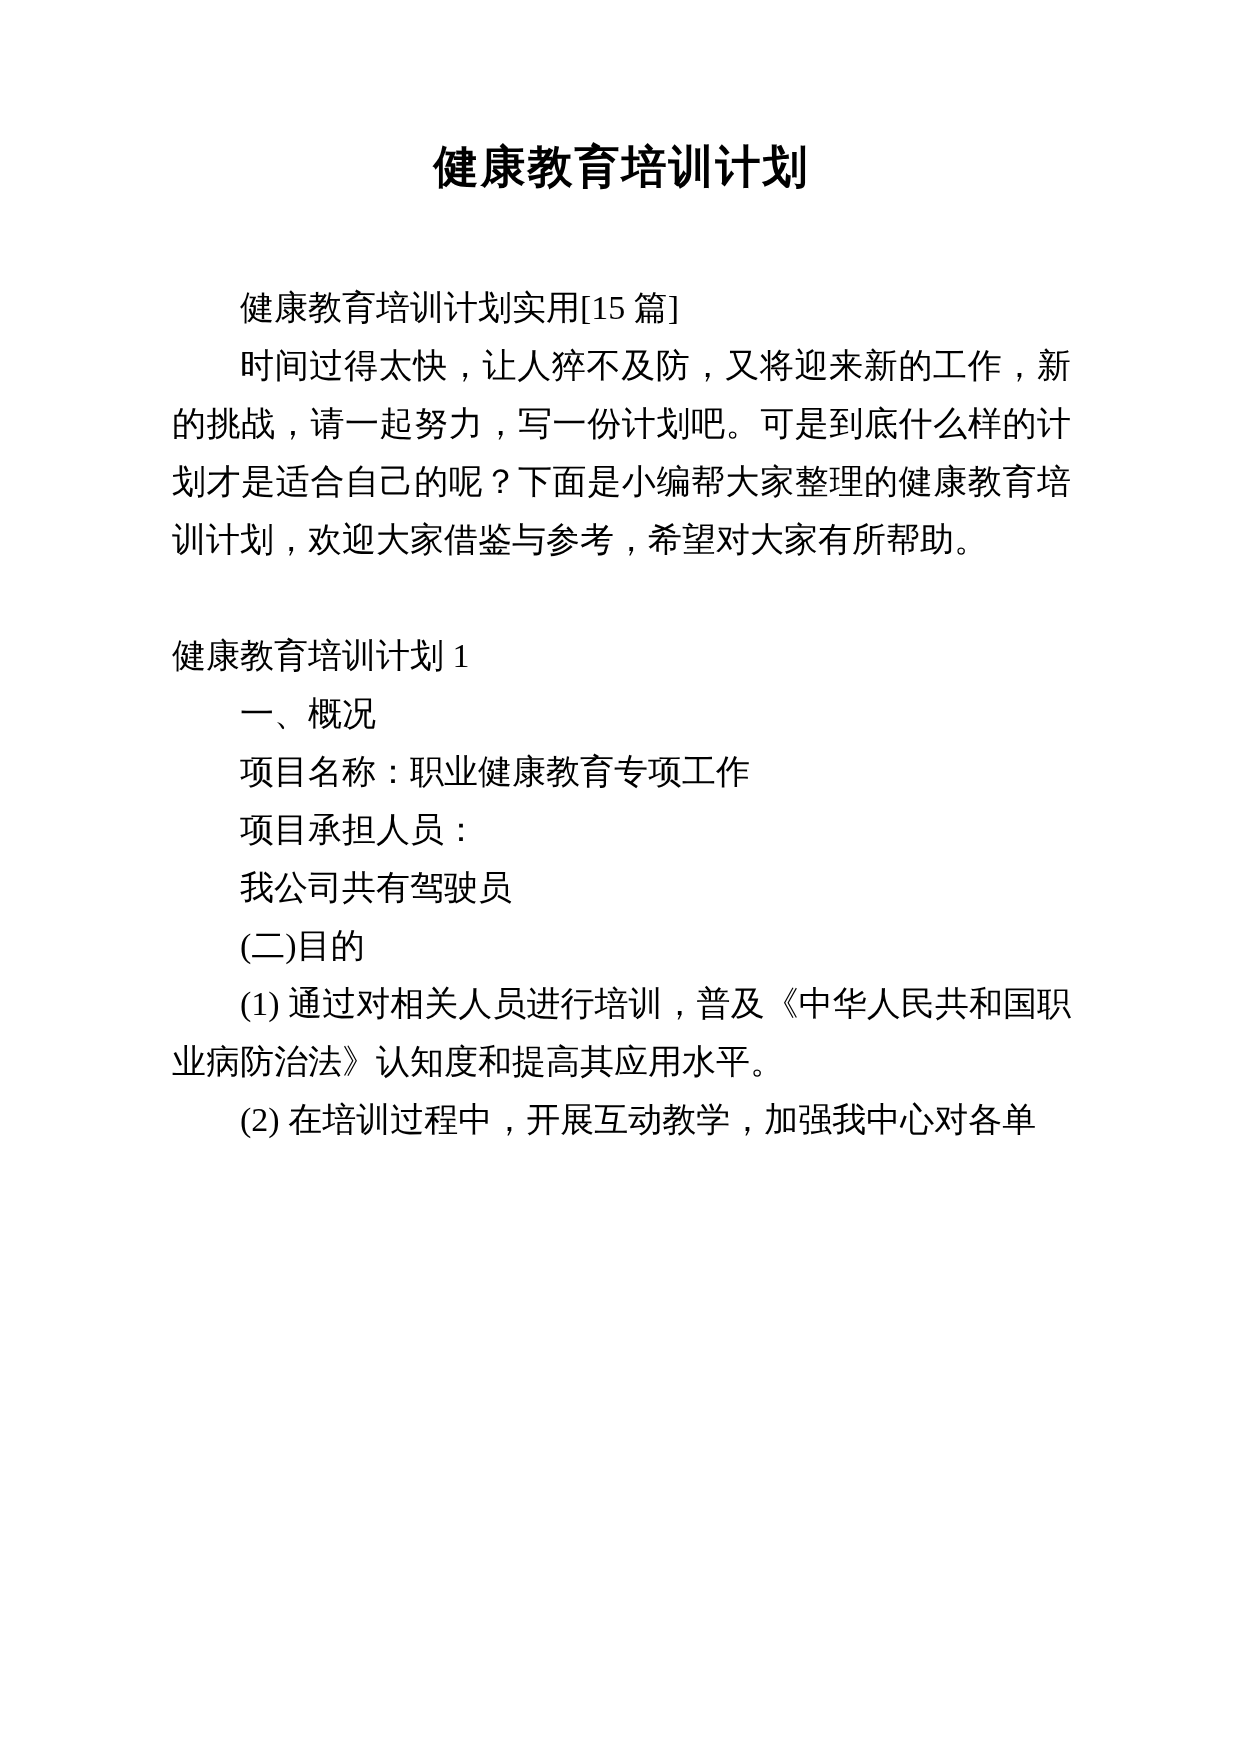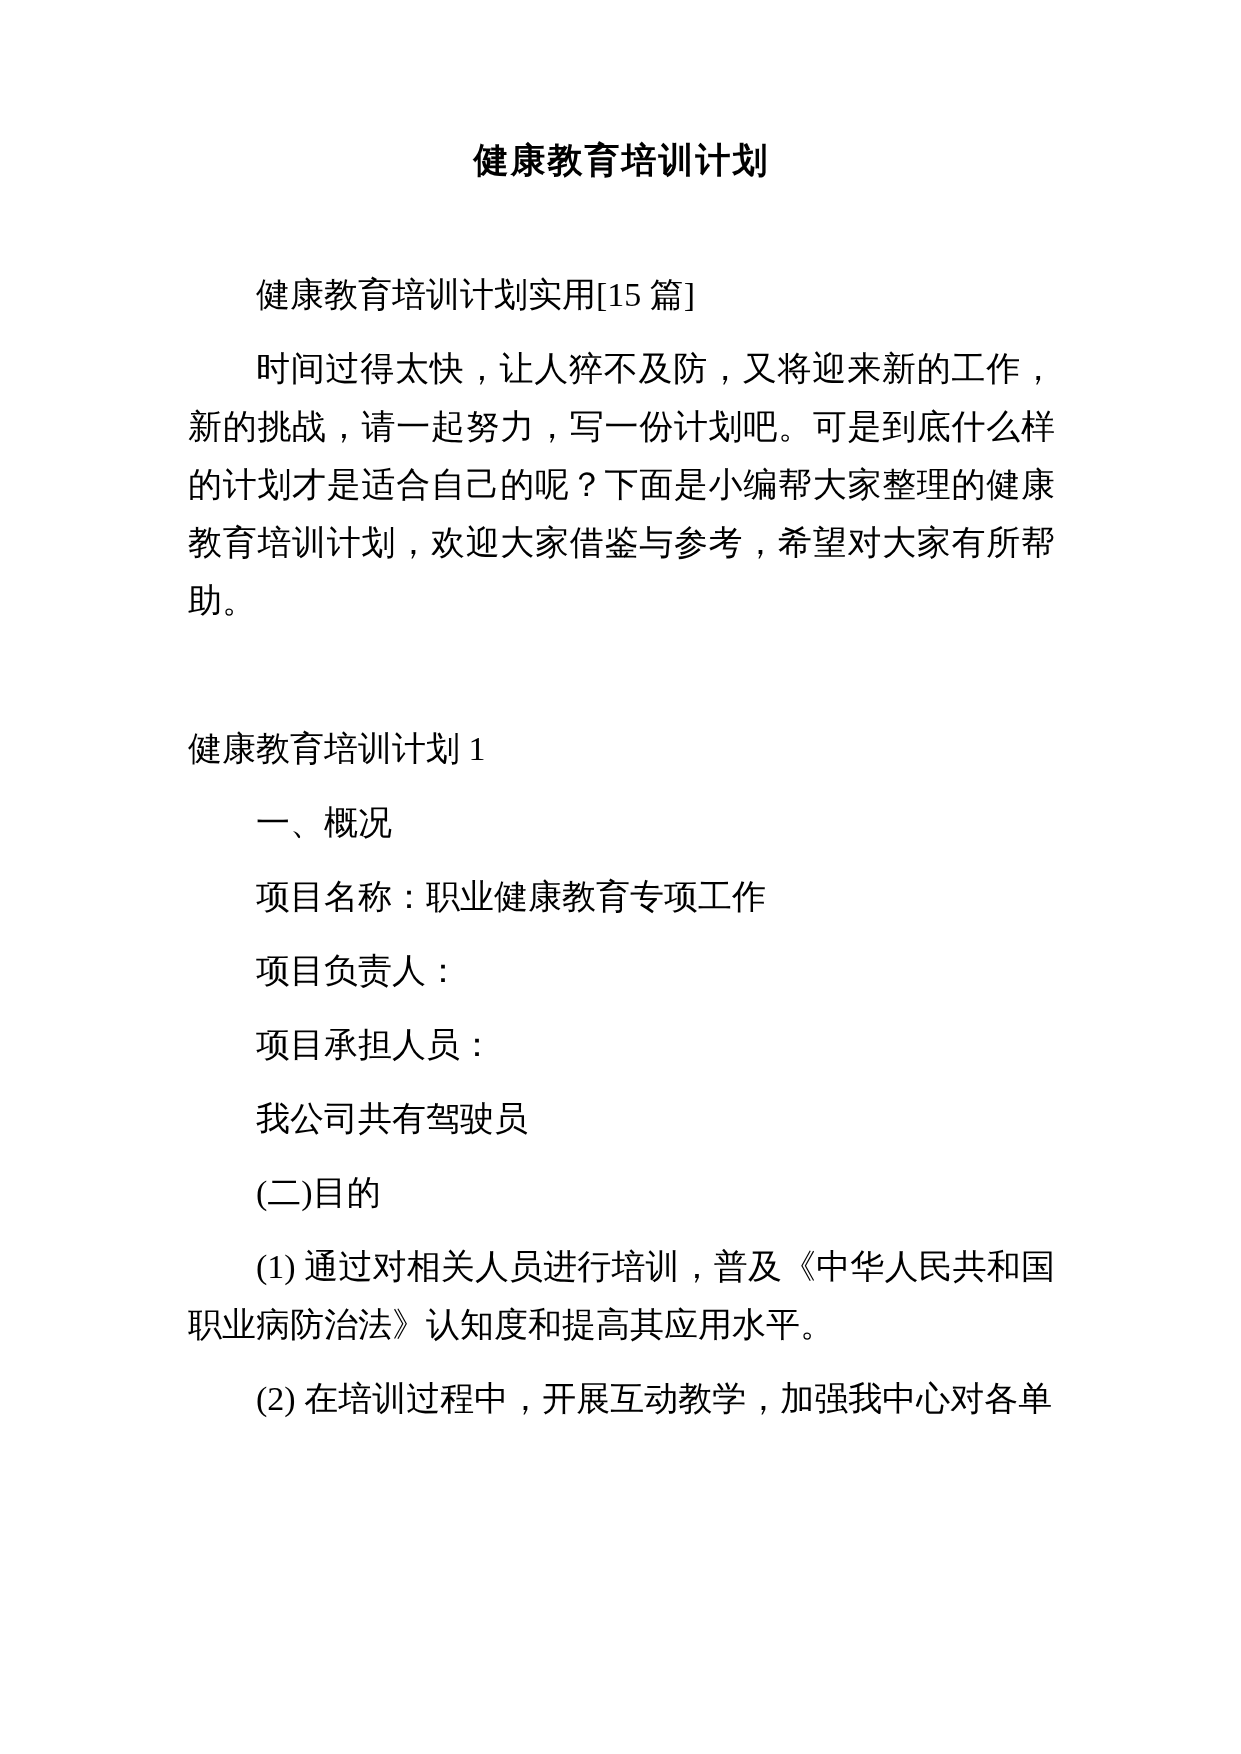--- a/index.html
+++ b/index.html
@@ -13,33 +13,33 @@
     height: 1754px;
     background: #ffffff;
     box-sizing: border-box;
     padding: 138px 170px 0 172px;
     overflow: hidden;
     font-family: "Liberation Serif", "DejaVu Serif", serif;
     color: #000000;
   }
   .doc-title {
     margin: 0 0 82px 0;
-    font-size: 35px;
+    font-size: 45px;
     font-weight: 700;
     text-align: center;
     letter-spacing: 2px;
     line-height: 1.3;
     color: #000000;
     font-family: "Liberation Serif", "DejaVu Serif", serif;
   }
   .doc-body {
     width: 100%;
   }
   .para {
-    margin: 16px;
+    margin: 0;
     font-size: 34px;
     line-height: 58px;
     font-weight: 400;
     text-align: justify;
     color: #000000;
     word-break: break-all;
   }
   .para.indent {
     text-indent: 2em;
   }
@@ -52,20 +52,19 @@
 
 <div class="doc-page">
   <h1 class="doc-title">健康教育培训计划</h1>
   <div class="doc-body" id="doc-body">
       <p class="para indent">健康教育培训计划实用[15 篇]</p>
       <p class="para indent">时间过得太快，让人猝不及防，又将迎来新的工作，新的挑战，请一起努力，写一份计划吧。可是到底什么样的计划才是适合自己的呢？下面是小编帮大家整理的健康教育培训计划，欢迎大家借鉴与参考，希望对大家有所帮助。</p>
       <p class="para blank"></p>
       <p class="para">健康教育培训计划 1</p>
       <p class="para indent">一、概况</p>
       <p class="para indent">项目名称：职业健康教育专项工作</p>
-      <p class="para indent">项目负责人：</p>
       <p class="para indent">项目承担人员：</p>
       <p class="para indent">我公司共有驾驶员</p>
       <p class="para indent">(二)目的</p>
       <p class="para indent">(1) 通过对相关人员进行培训，普及《中华人民共和国职业病防治法》认知度和提高其应用水平。</p>
       <p class="para indent">(2) 在培训过程中，开展互动教学，加强我中心对各单</p>
     </div>
 </div>
 
 </body></html>

